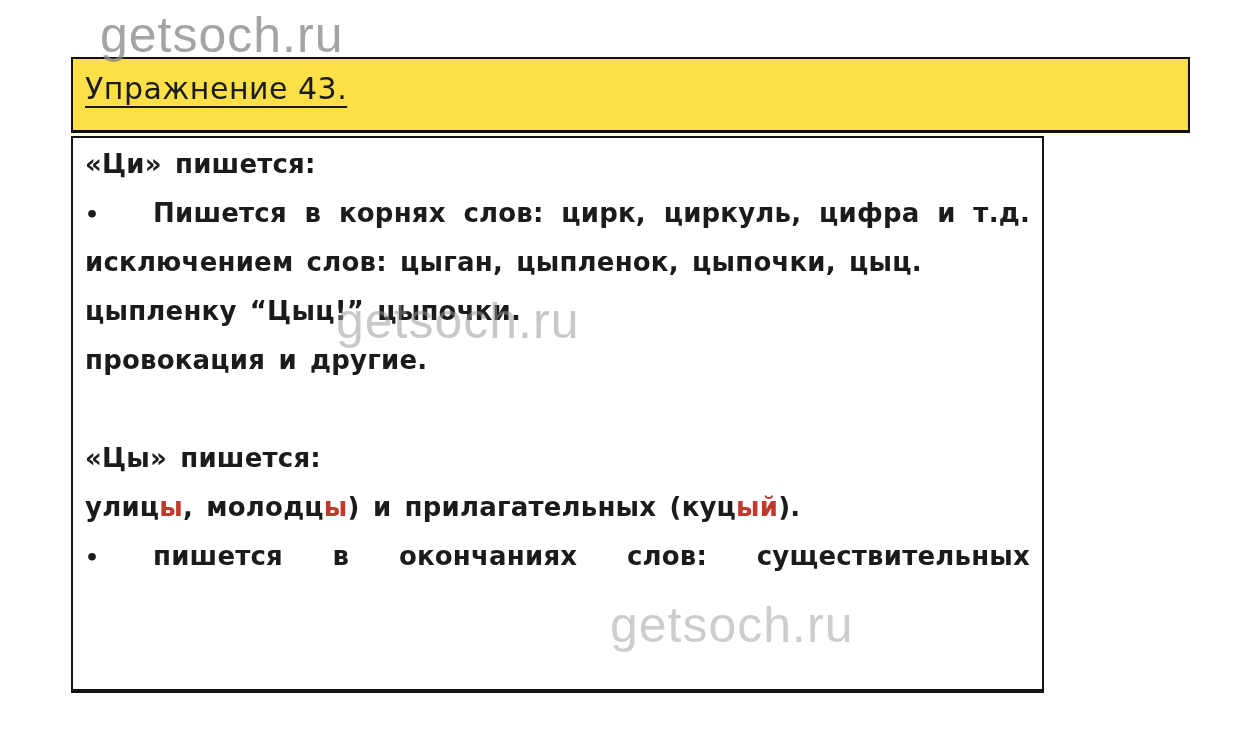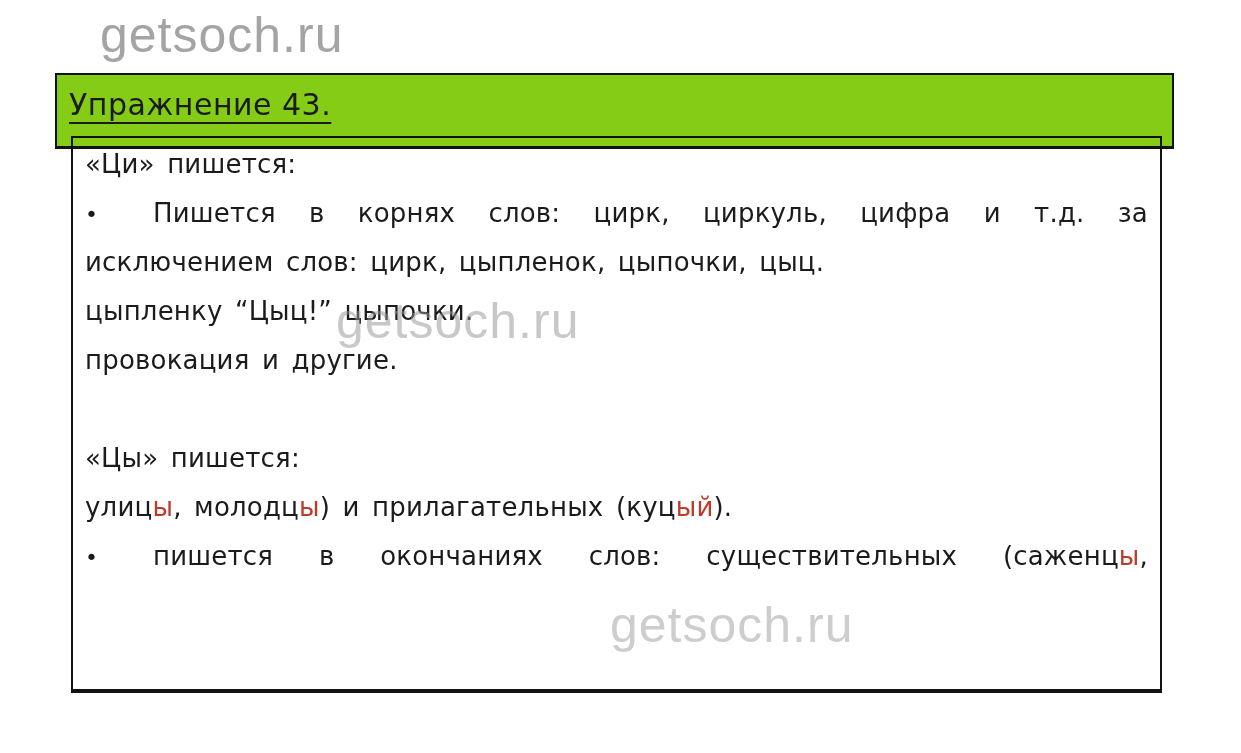--- a/index.html
+++ b/index.html
@@ -25,46 +25,46 @@
     line-height: 1;
     user-select: none;
   }
   .wm-top    { left: 100px; top: 10px;  color: rgba(138,138,138,0.78); }
   .wm-middle { left: 336px; top: 296px; color: rgba(150,150,150,0.52); }
   .wm-bottom { left: 610px; top: 600px; color: rgba(150,150,150,0.48); }
 
   
   .header-box {
     position: absolute;
-    left: 55px; top: 57px;
+    left: 71px; top: 57px;
     width: 1119px; height: 76px;
-    background: #84cc16;
+    background: #fde047;
     border: 2px solid #121212;
     border-bottom-width: 3px;
     z-index: 1;
-    margin-top: 16px;
   }
   .header-title {
     position: absolute;
     left: 12px; top: 12px;
     z-index: 3;
     font-size: 30px;
     letter-spacing: 0.5px;
     text-decoration: underline;
     text-decoration-thickness: 2px;
     text-underline-offset: 7px;
   }
   .content-box {
     position: absolute;
     left: 71px; top: 136px;
-    width: 1091px; height: 557px;
+    width: 973px; height: 557px;
     background: transparent;
     border: 2px solid #121212;
     border-bottom-width: 4px;
     z-index: 1;
+    font-weight: bold;
   }
   
 
   .text-flow {
     position: absolute;
     left: 0; top: 0;
     width: 100%;
     padding: 2px 12px 0 12px;
     z-index: 3;
   }
@@ -100,21 +100,21 @@
   <div class="watermark wm-bottom">getsoch.ru</div>
 
   <div class="header-box">
     <span class="header-title">Упражнение 43.</span>
   </div>
 
   <div class="content-box">
     <div class="text-flow" id="text-container">
         <div class="line"><span>«Ци» пишется:</span></div>
         <div class="line justify"><span class="bullet">•</span><span>Пишется в корнях слов: цирк, циркуль, цифра и т.д. за</span></div>
-        <div class="line"><span>исключением слов: цирк, цыпленок, цыпочки, цыц.</span></div>
+        <div class="line"><span>исключением слов: цыган, цыпленок, цыпочки, цыц.</span></div>
         <div class="line"><span>цыпленку “Цыц!” цыпочки.</span></div>
         <div class="line"><span>провокация и другие.</span></div>
         <div class="line spacer"></div>
         <div class="line"><span>«Цы» пишется:</span></div>
         <div class="line"><span>улиц</span><span class="red">ы</span><span>, молодц</span><span class="red">ы</span><span>) и прилагательных (куц</span><span class="red">ый</span><span>).</span></div>
         <div class="line justify"><span class="bullet">•</span><span>пишется в окончаниях слов: существительных (саженц</span><span class="red">ы</span><span>,</span></div>
       </div>
   </div>
 
 </div>

